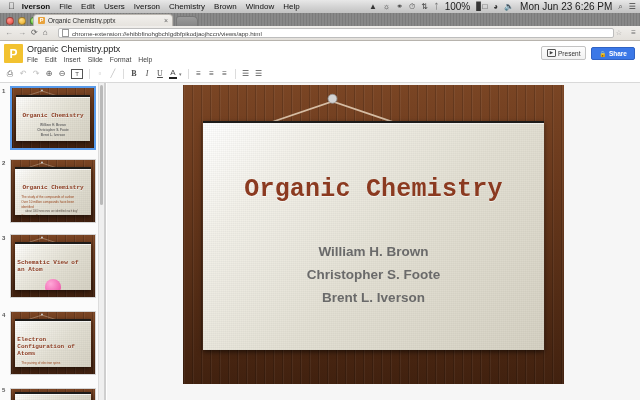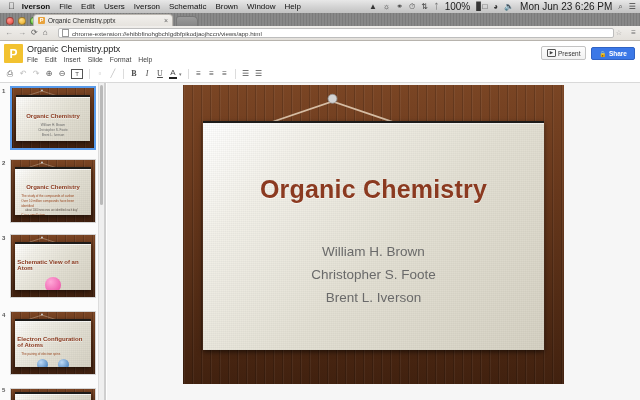--- a/index.html
+++ b/index.html
@@ -178,26 +178,26 @@
     overflow:hidden;
   }
   .board::after{
     content:"";position:absolute;inset:0;
     background:
       repeating-linear-gradient(0deg,rgba(0,0,0,.025) 0 1px,rgba(255,255,255,0) 1px 2px),
       repeating-linear-gradient(90deg,rgba(0,0,0,.02) 0 1px,rgba(255,255,255,0) 1px 2px);
     pointer-events:none;
   }
   .slide-title{
-    font-family:Liberation Sans, sans-serif;font-weight:bold;color:#8b3a20;
+    font-family:Liberation Mono, monospace;font-weight:bold;color:#8b3a20;
     text-shadow:0 1px 0 rgba(255,255,255,.55);
     position:relative;z-index:2;margin-top:12px;
   }
   .slide-author{
-    font-family:"Liberation Sans",sans-serif;font-weight:normal;color:#6a6a6a;
+    font-family:"Liberation Sans",sans-serif;font-weight:bold;color:#6a6a6a;
     position:relative;z-index:2;
   }
 
   
   .main-slide{width:381px;height:299px;}
   .main-slide .slide-title{font-size:25px;margin-bottom:36px;letter-spacing:.2px;}
   .main-slide .slide-author{font-size:13.5px;line-height:1.72;}
 
   
   .thumb .board{padding:2px;}
@@ -219,21 +219,21 @@
 <div class="screen">
 
   <div class="macbar">
     <div class="apple-logo"></div>
     <div class="mac-menu">
       <span class="mm bold">Iverson</span>
       <span class="mm">File</span>
       <span class="mm">Edit</span>
       <span class="mm">Users</span>
       <span class="mm">Iverson</span>
-      <span class="mm">Schematic</span>
+      <span class="mm">Chemistry</span>
       <span class="mm">Brown</span>
       <span class="mm">Window</span>
       <span class="mm">Help</span>
     </div>
     <div class="macbar-right">
       <span class="ic">▲</span>
       <span class="ic">☼</span>
       <span class="ic">⚭</span>
       <span class="ic">⏱</span>
       <span class="ic">⇅</span>

